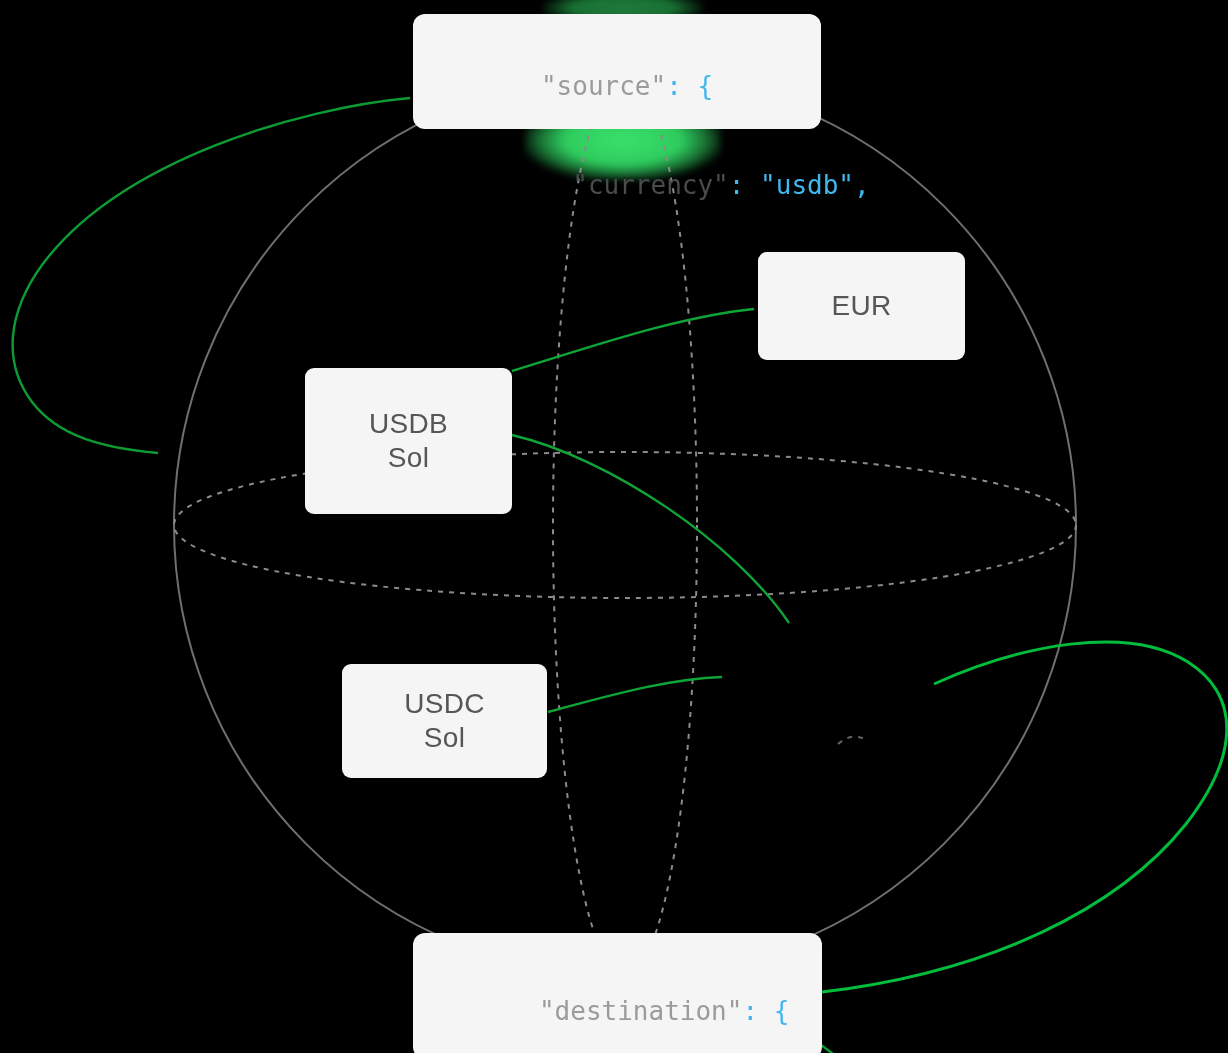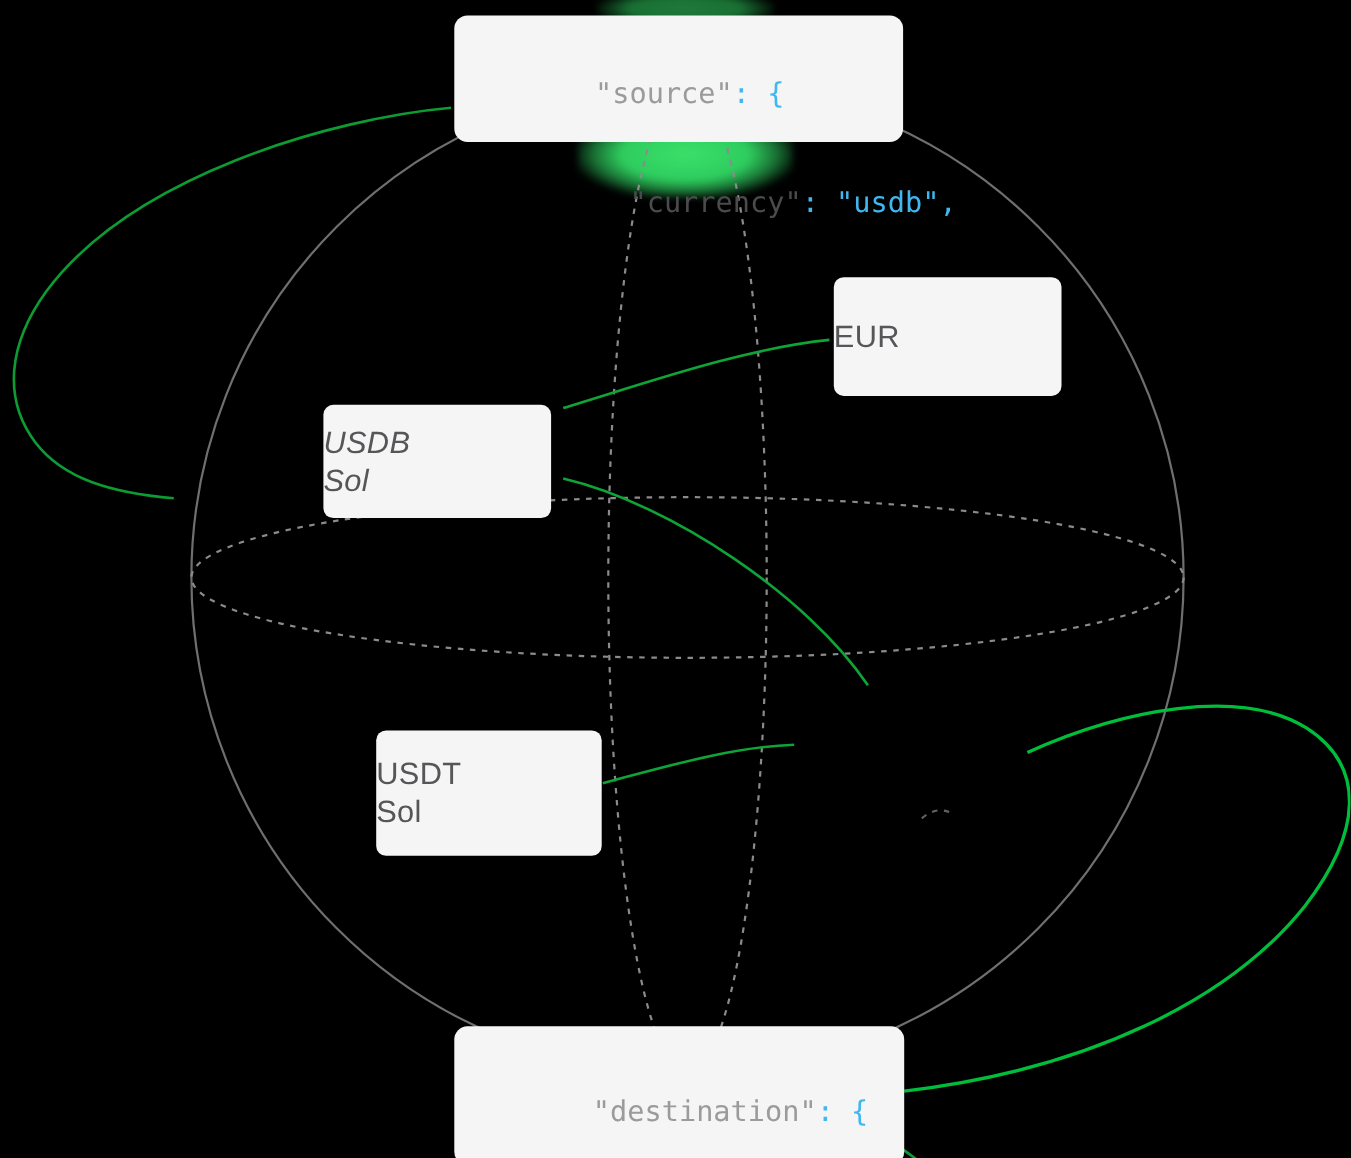--- a/index.html
+++ b/index.html
@@ -17,27 +17,27 @@
   .glow-top{
     left:542px;top:-10px;width:162px;height:30px;opacity:.55;
     background:radial-gradient(ellipse at 50% 60%, #3ae06a 0%, #2ecc5e 45%, rgba(46,204,94,0) 75%);
     filter:blur(3px);
   }
   .box{
     position:absolute;background:#f5f5f5;z-index:3;box-sizing:border-box;
   }
   .code-box{border-radius:12px;}
   .node{
-    border-radius:9px;display:flex;flex-direction:column;align-items:flex-start;justify-content:center;
+    border-radius:9px;display:flex;flex-direction:column;align-items:center;justify-content:center;
     color:#565659;font-size:28px;line-height:34px;letter-spacing:.3px;
   }
   #source-box{left:413px;top:14px;width:408px;height:115px;padding:23px 0 0 34px;}
   #dest-box{left:413px;top:933px;width:409px;height:126px;padding:29px 0 0 32px;}
   #node-eur{left:758px;top:252px;width:207px;height:108px;}
-  #node-usdb{left:294px;top:368px;width:207px;height:103px;font-style:italic;}
+  #node-usdb{left:305px;top:368px;width:207px;height:146px;}
   #node-usdc{left:342px;top:664px;width:205px;height:114px;}
   #node-usdt{left:722px;top:623px;width:205px;height:112px;}
   .code-line{
     font-family:"DejaVu Sans Mono", monospace;
     font-size:26px;line-height:33px;white-space:pre;
   }
   .tok[data-c="gray"]{color:#9b9b9b;}
   .tok[data-c="dark"]{color:#4b4b4e;}
   .tok[data-c="blue"]{color:#41b7ef;}
 </style>
@@ -81,17 +81,17 @@
   </div>
 
   <div class="box node" id="node-eur">
     <span>EUR</span>
   </div>
   <div class="box node" id="node-usdb">
     <span>USDB</span>
     <span>Sol</span>
   </div>
   <div class="box node" id="node-usdc">
-    <span>USDT</span>
+    <span>USDC</span>
     <span>Sol</span>
   </div>
 
 </div>
 
 </body></html>

